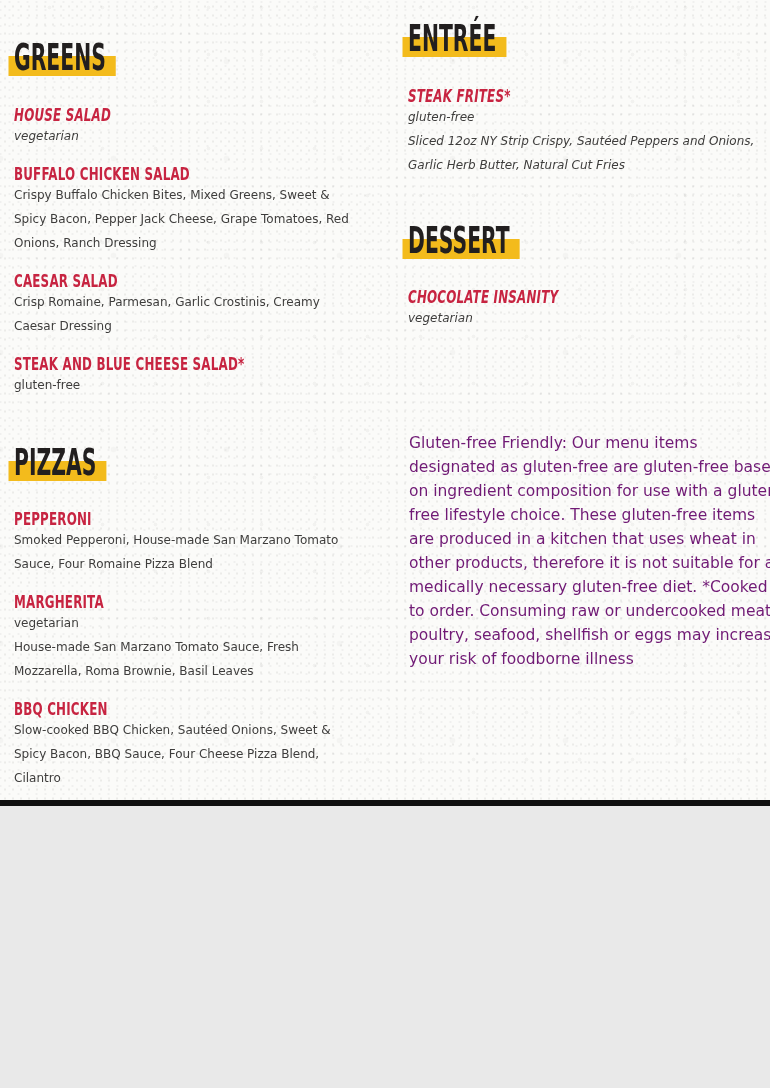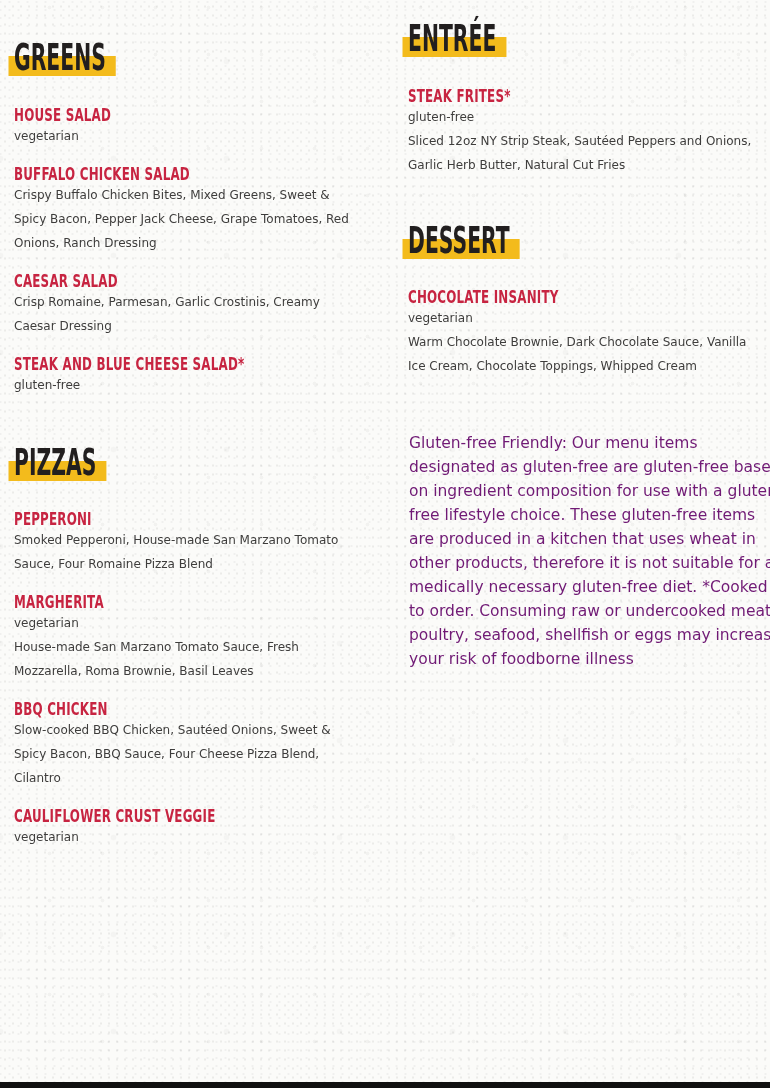--- a/index.html
+++ b/index.html
@@ -1,19 +1,19 @@
 <!DOCTYPE html>
 <html><head>
 <meta charset="utf-8">
 <style>
   html,body{margin:0;padding:0;}
   body{background:#e9e9e9;}
   #canvas{
     position:relative;
-    width:770px;height:1088px;
+    width:770px;height:806px;
     background:#FBFBF9;
     overflow:hidden;
     font-family:"DejaVu Sans", sans-serif;
     color:#3E3D3C;
   }
   
   #canvas::before{
     content:"";
     position:absolute;inset:0;
     background-image:
@@ -45,21 +45,21 @@
   }
   .sec-h .bar{
     position:absolute;
     left:-10px;right:-18px;
     top:15px;height:20px;
     background:#F3BB1C;
   }
   .sec-h .txt{position:relative;z-index:1;}
 
   .mi{margin-top:17px;}
-  .mt9{margin-top:9px;}
+  .mt9{margin-top:9px;font-style:italic;}
   .mt7{margin-top:7px;}
   .mt41{margin-top:41px;}
   .mt49{margin-top:49px;}
   .mt22{margin-top:22px;}
   .mt47{margin-top:47px;}
 
   .mi-name{
     font-weight:bold;
     font-size:18px;
     line-height:18px;
@@ -157,32 +157,31 @@
   <div class="col" id="col-right">
 
     <h2 class="sec-h mt22">
       <span class="bar"></span>
       <span class="txt">ENTRÉE</span>
     </h2>
 
     <div class="mi mt9">
       <div class="mi-name">STEAK FRITES*</div>
       <div class="mi-diet">gluten-free</div>
-      <div class="mi-desc">Sliced 12oz NY Strip Steak, Sautéed Peppers and Onions, Garlic Herb Butter, Natural Cut Fries</div>
+      <div class="mi-desc">Sliced 12oz NY Strip Crispy, Sautéed Peppers and Onions, Garlic Herb Butter, Natural Cut Fries</div>
     </div>
 
     <h2 class="sec-h mt47">
       <span class="bar"></span>
       <span class="txt">DESSERT</span>
     </h2>
 
     <div class="mi mt9">
       <div class="mi-name">CHOCOLATE INSANITY</div>
       <div class="mi-diet">vegetarian</div>
-      <div class="mi-desc">Warm Chocolate Brownie, Dark Chocolate Sauce, Vanilla Ice Cream, Chocolate Toppings, Whipped Cream</div>
     </div>
 
   </div>
 
   <div id="disclaimer">Gluten-free Friendly: Our menu items designated as gluten-free are gluten-free based on ingredient composition for use with a gluten-free lifestyle choice. These gluten-free items are produced in a kitchen that uses wheat in other products, therefore it is not suitable for a medically necessary gluten-free diet. *Cooked to order. Consuming raw or undercooked meats, poultry, seafood, shellfish or eggs may increase your risk of foodborne illness</div>
 
   <div id="bottom-bar"></div>
 
 </div>
 

